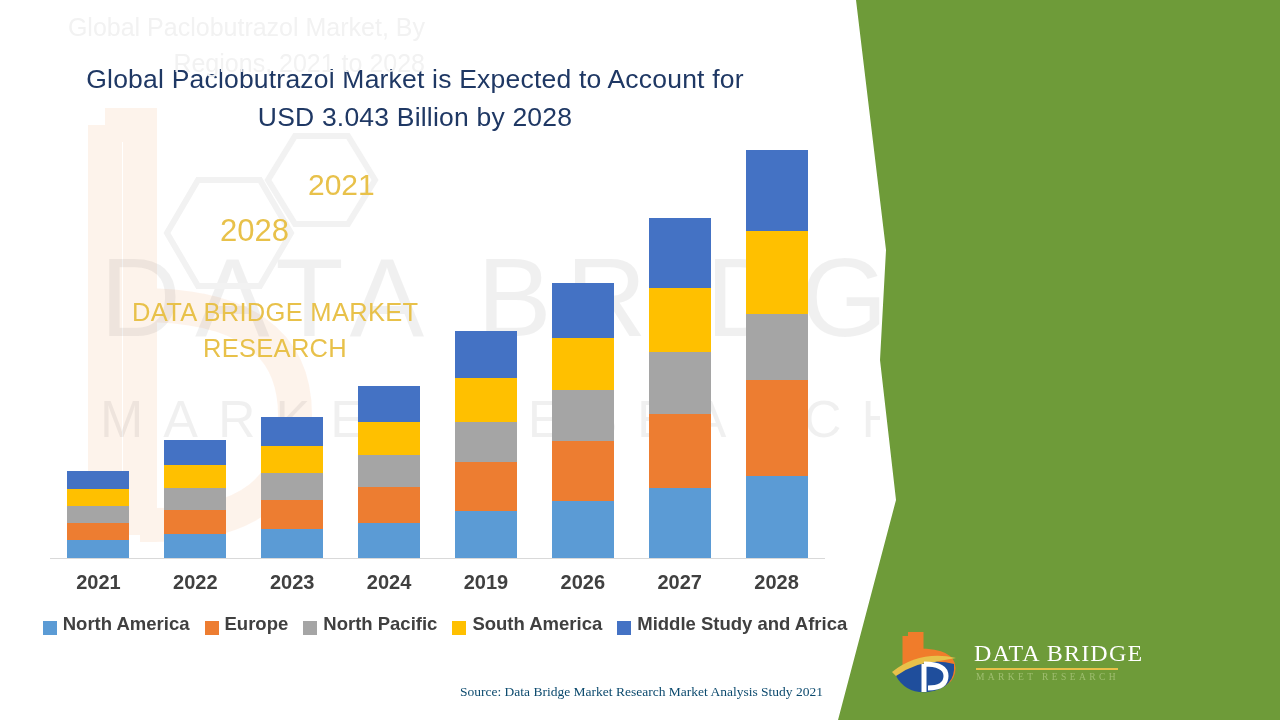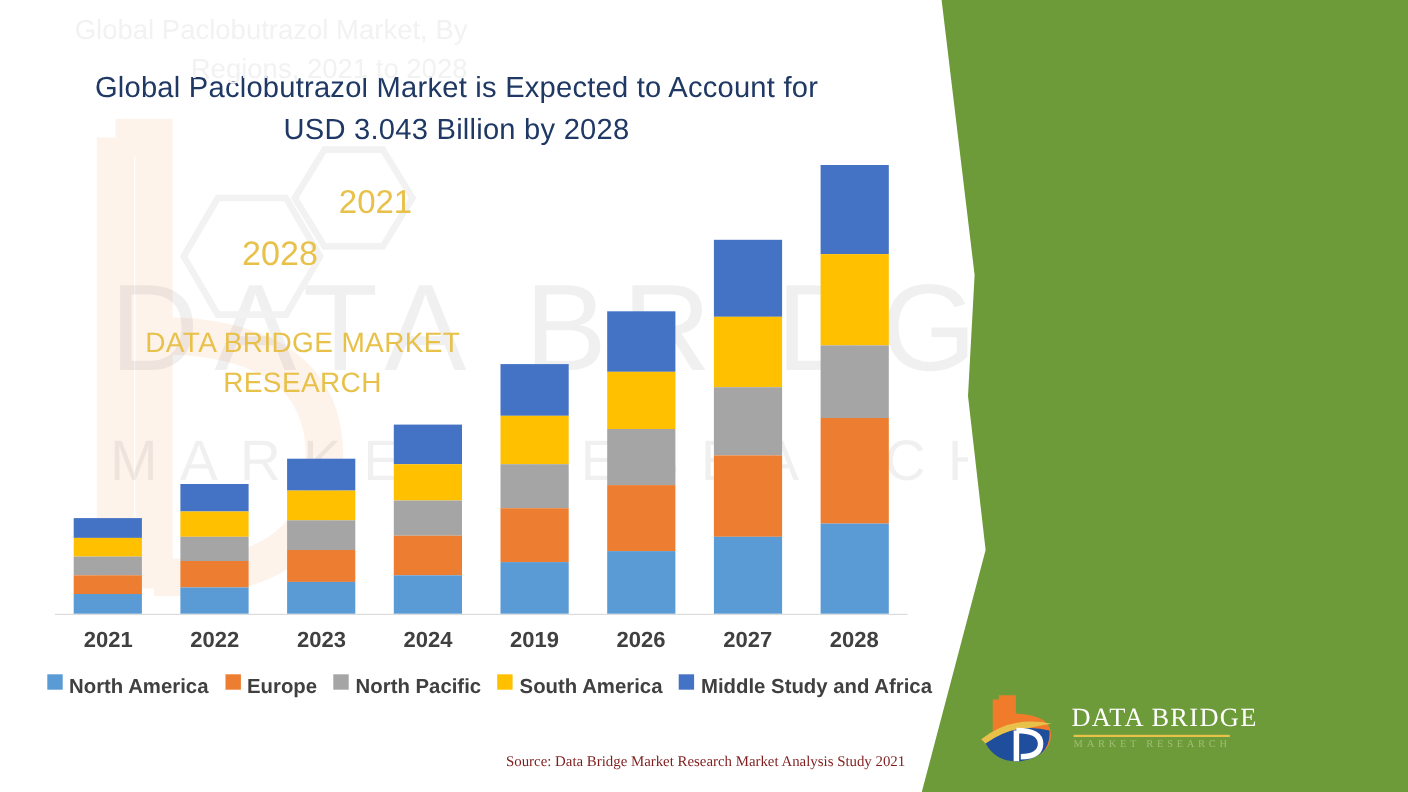--- a/index.html
+++ b/index.html
@@ -60,33 +60,33 @@
   }
   .x-label {
     width:62px; text-align:center;
     font-size:20px; font-weight:700; color:#404040;
   }
 
   #legend {
     position:absolute; left:50px; top:613px; width:790px;
     display:flex; justify-content:center; align-items:center; gap:15px;
   }
-  .legend-item { display:flex; align-items:flex-start; gap:6px; }
+  .legend-item { display:flex; align-items:flex-end; gap:6px; }
   .legend-swatch { width:14px; height:14px; flex:0 0 auto; }
   .legend-label { font-size:18.5px; font-weight:700; color:#404040; white-space:nowrap; }
 
   #footer-left {
     position:absolute; left:28px; top:684px;
     font-family:"Liberation Serif", serif;
     font-size:13.5px; color:#1a1a1a; white-space:nowrap;
   }
   #footer-right {
     position:absolute; left:460px; top:684px;
     font-family:"Liberation Serif", serif;
-    font-size:13.5px; color:#7f1d1d; white-space:nowrap;
+    font-size:13.5px; color:#0c4a6e; white-space:nowrap;
   }
 
   
   #green-panel {
     position:absolute; left:838px; top:0; width:442px; height:720px;
     background:#6E9B39;
     clip-path:polygon(18px 0, 100% 0, 100% 100%, 0 100%, 58px 500px, 42px 360px, 48px 250px);
   }
   #panel-title {
     position:absolute; left:50px; top:10px; width:375px;

